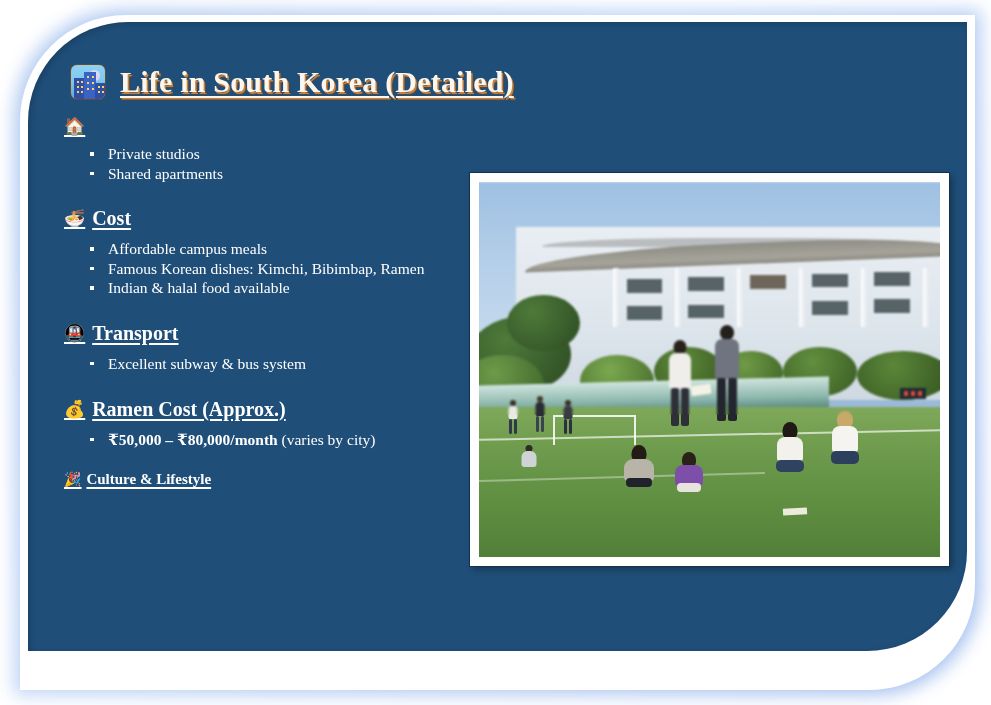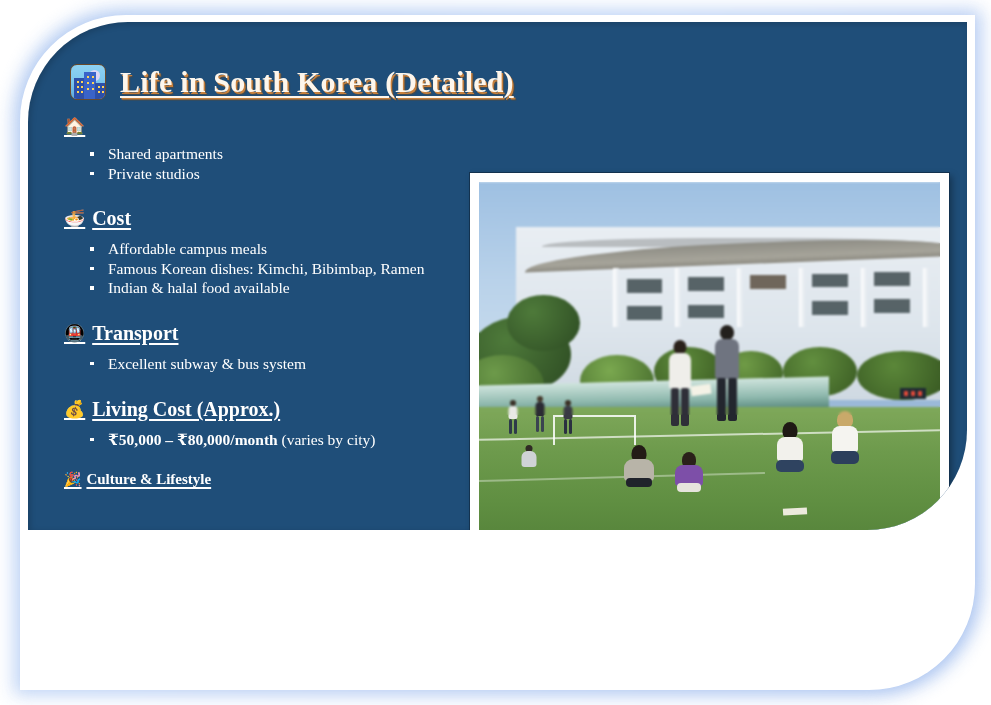--- a/index.html
+++ b/index.html
@@ -42,21 +42,21 @@
     border-radius: 106px 0 106px 0;
     background: #ffffff;
   }
 
   
   .panel {
     position: absolute;
     left: 28px;
     top: 22px;
     width: 939px;
-    height: 508px;
+    height: 629px;
     border-radius: 100px 0 100px 0;
     background: #1F4E79;
     overflow: hidden;
     box-shadow: inset 2px 2px 6px rgba(0,0,0,.18);
   }
 
   
   .header {
     position: absolute;
     left: 42px;
@@ -297,22 +297,22 @@
       <span class="slide-title">Life in South Korea (Detailed)</span>
     </div>
 
     <div class="content">
 
       <div class="section">
         <div class="sec-head">
           <span class="sec-icon">🏠</span>
         </div>
         <ul class="bullets">
+          <li>Private studios</li>
           <li>Shared apartments</li>
-          <li>Private studios</li>
         </ul>
       </div>
 
       <div class="gap-md"></div>
 
       <div class="section">
         <div class="sec-head">
           <span class="sec-icon">🍜</span>
           <span>Cost</span>
         </div>
@@ -333,21 +333,21 @@
         <ul class="bullets">
           <li>Excellent subway &amp; bus system</li>
         </ul>
       </div>
 
       <div class="gap-md"></div>
 
       <div class="section">
         <div class="sec-head">
           <span class="sec-icon">💰</span>
-          <span>Living Cost (Approx.)</span>
+          <span>Ramen Cost (Approx.)</span>
         </div>
         <ul class="bullets">
           <li><span class="bold">₹50,000 – ₹80,000/month</span><span> (varies by city)</span></li>
         </ul>
       </div>
 
       <div class="gap-sm"></div>
 
       <div class="section">
         <div class="sec-head small">

